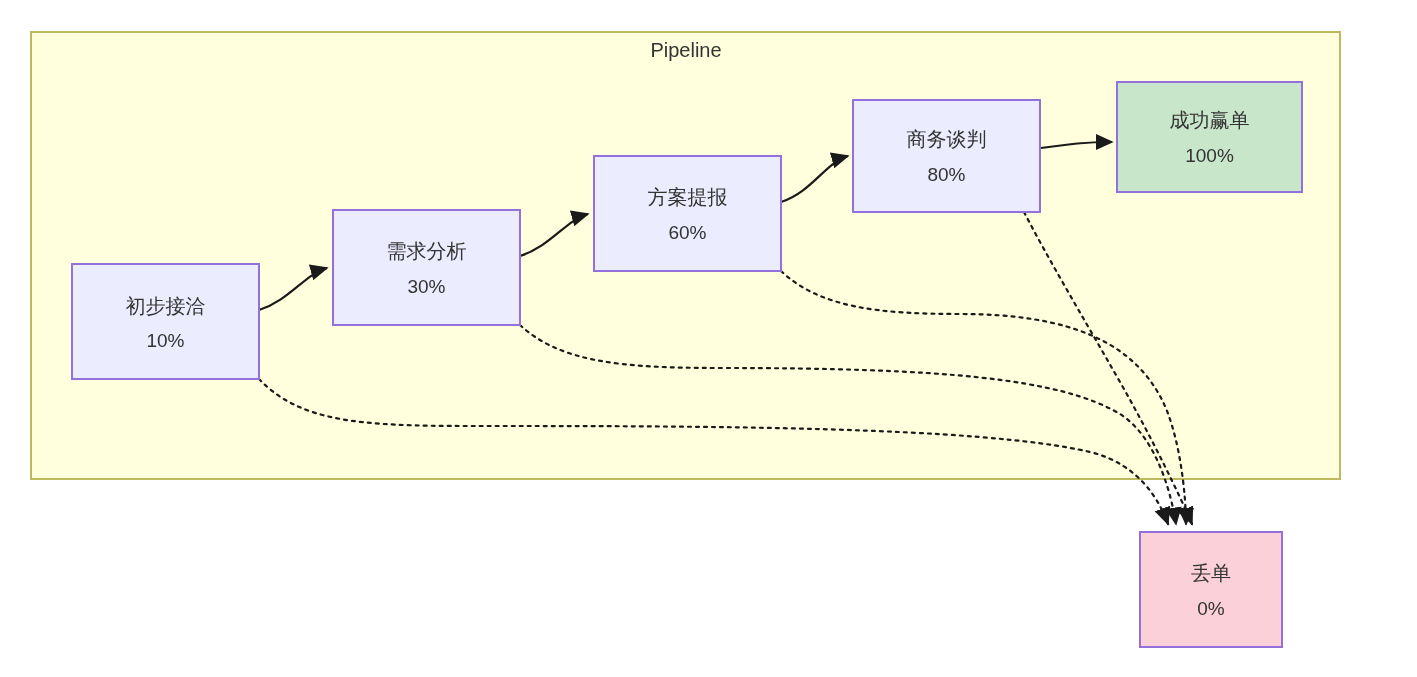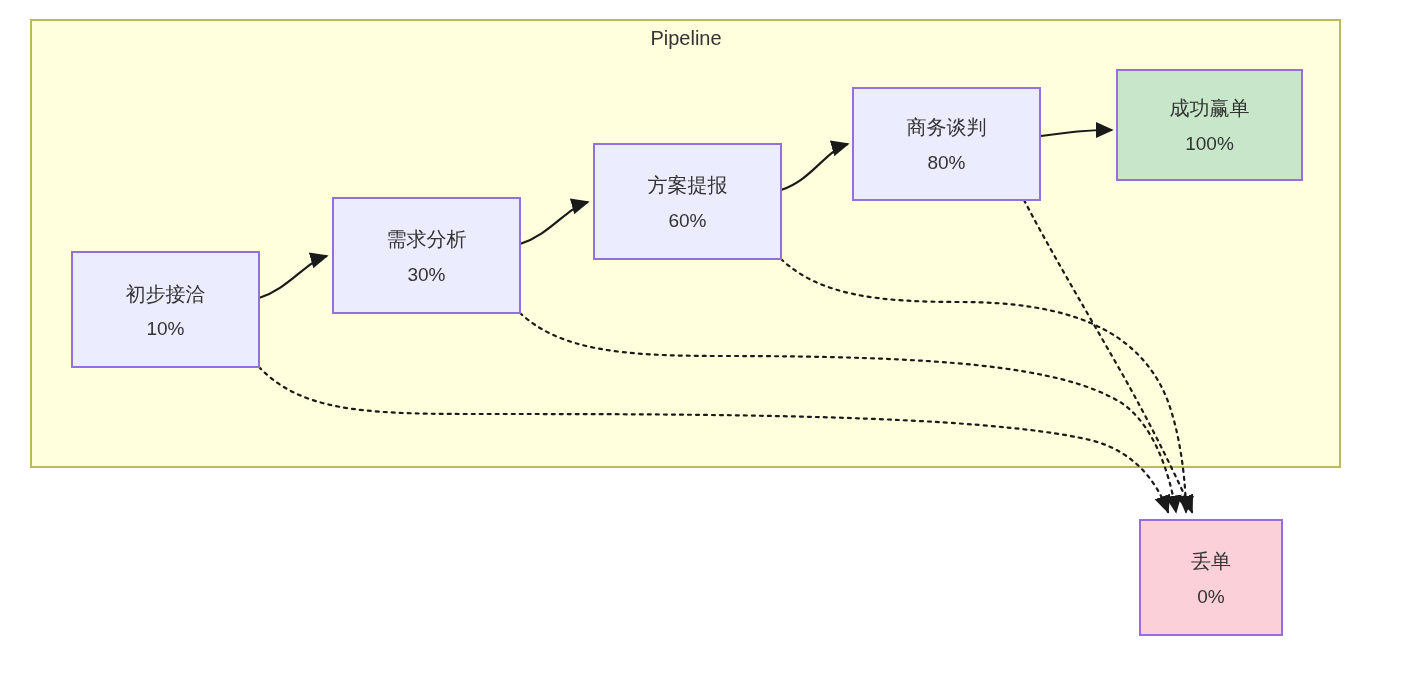--- a/index.html
+++ b/index.html
@@ -9,21 +9,21 @@
   }
   body {
     width: 1417px;
     height: 677px;
     position: relative;
     overflow: hidden;
     font-family: "Liberation Sans", "DejaVu Sans", sans-serif;
   }
   #stage {
     position: absolute;
-    left: 0; top: 0;
+    left: 0; top: 12px;
     width: 1417px;
     height: 542px;
   }
   svg.diagram {
     position: absolute;
     left: 0; top: 0;
     width: 1417px;
     height: 677px;
     display: block;
   }

